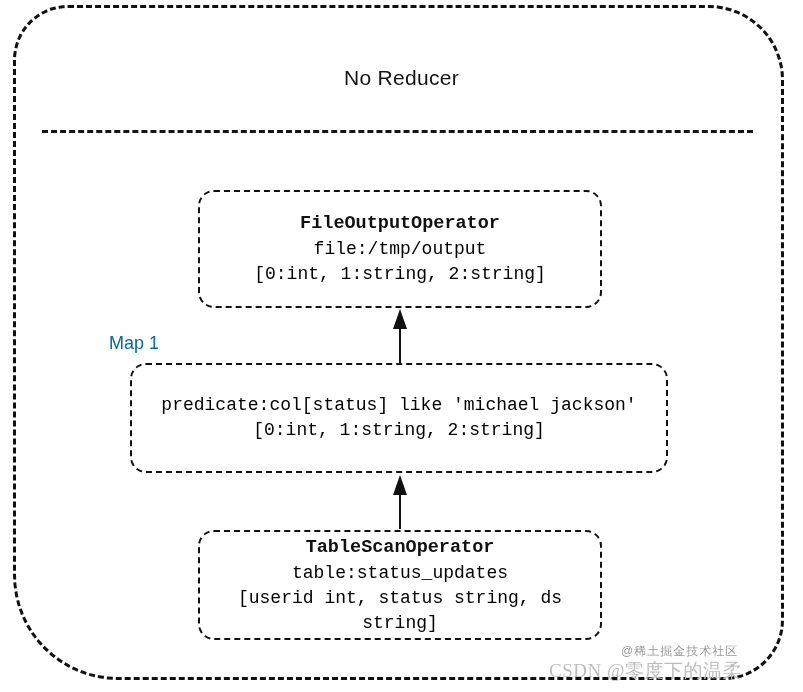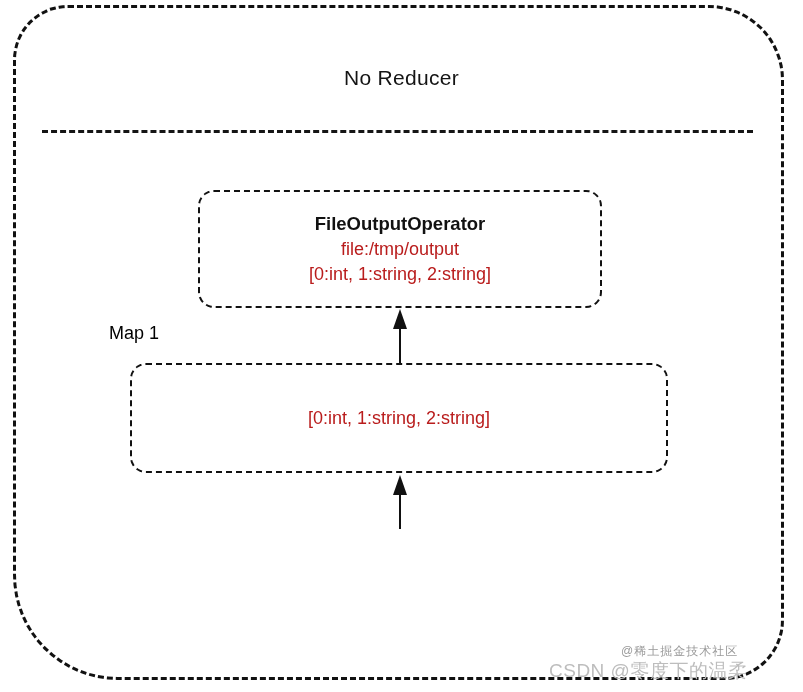--- a/index.html
+++ b/index.html
@@ -41,51 +41,52 @@
     position: absolute;
     left: 42px;
     top: 130px;
     width: 711px;
     height: 0;
     border-top: 3px dashed #151515;
   }
   .map-label {
     position: absolute;
     left: 109px;
-    top: 323px;
+    top: 333px;
     font-size: 18px;
-    color: #000000;
+    color: #0369a1;
     text-align: right;
   }
   .node {
     position: absolute;
     box-sizing: border-box;
     border: 2px dashed #111111;
     border-radius: 16px;
     background: #ffffff;
     display: flex;
     flex-direction: column;
     justify-content: center;
     align-items: center;
     text-align: center;
     padding: 6px 10px;
+    font-family: Liberation Mono, monospace;
   }
   .node-fileoutput { left: 198px; top: 190px; width: 404px; height: 118px; }
   .node-filter     { left: 130px; top: 363px; width: 538px; height: 110px; }
   .node-tablescan  { left: 198px; top: 530px; width: 404px; height: 110px; }
   .node-title {
     font-weight: bold;
     font-size: 18.5px;
     line-height: 26px;
     color: #111111;
   }
   .node-line {
     font-size: 18px;
     line-height: 25px;
-    color: #b91c1c;
+    color: #000000;
   }
   .arrow {
     position: absolute;
     width: 18px;
     height: 54px;
   }
   .arrow-1 { left: 391px; top: 309px; }
   .arrow-2 { left: 391px; top: 475px; }
   .watermark {
     position: absolute;
@@ -98,20 +99,21 @@
     font-size: 12px;
     letter-spacing: 1px;
     color: #9a9a9a;
   }
   .wm-csdn {
     left: 549px;
     top: 658px;
     font-size: 19px;
     letter-spacing: 0.5px;
     color: #bdbdbd;
+    font-family: Liberation Serif, serif;
   }
 </style>
 </head>
 <body>
 
 <div class="canvas">
 
   <div class="outer-container"></div>
 
   <div class="stage-title">No Reducer</div>
@@ -125,25 +127,31 @@
     <div class="node-line">file:/tmp/output</div>
     <div class="node-line">[0:int, 1:string, 2:string]</div>
   </div>
 
   <svg class="arrow arrow-1" viewBox="0 0 18 54" xmlns="http://www.w3.org/2000/svg">
     <line x1="9" y1="54" x2="9" y2="15" stroke="#111111" stroke-width="2"></line>
     <polygon points="9,0 2,20 16,20" fill="#111111"></polygon>
   </svg>
 
   <div class="node node-filter">
+    <div class="node-line">predicate:col[status] like 'michael jackson'</div>
     <div class="node-line">[0:int, 1:string, 2:string]</div>
   </div>
 
   <svg class="arrow arrow-2" viewBox="0 0 18 54" xmlns="http://www.w3.org/2000/svg">
     <line x1="9" y1="54" x2="9" y2="15" stroke="#111111" stroke-width="2"></line>
     <polygon points="9,0 2,20 16,20" fill="#111111"></polygon>
   </svg>
 
+  <div class="node node-tablescan">
+    <div class="node-title">TableScanOperator</div>
+    <div class="node-line">table:status_updates</div>
+    <div class="node-line">[userid int, status string, ds string]</div>
+  </div>
 
   <div class="watermark wm-juejin">@稀土掘金技术社区</div>
   <div class="watermark wm-csdn">CSDN @零度下的温柔</div>
 
 </div>
 
 </body></html>

